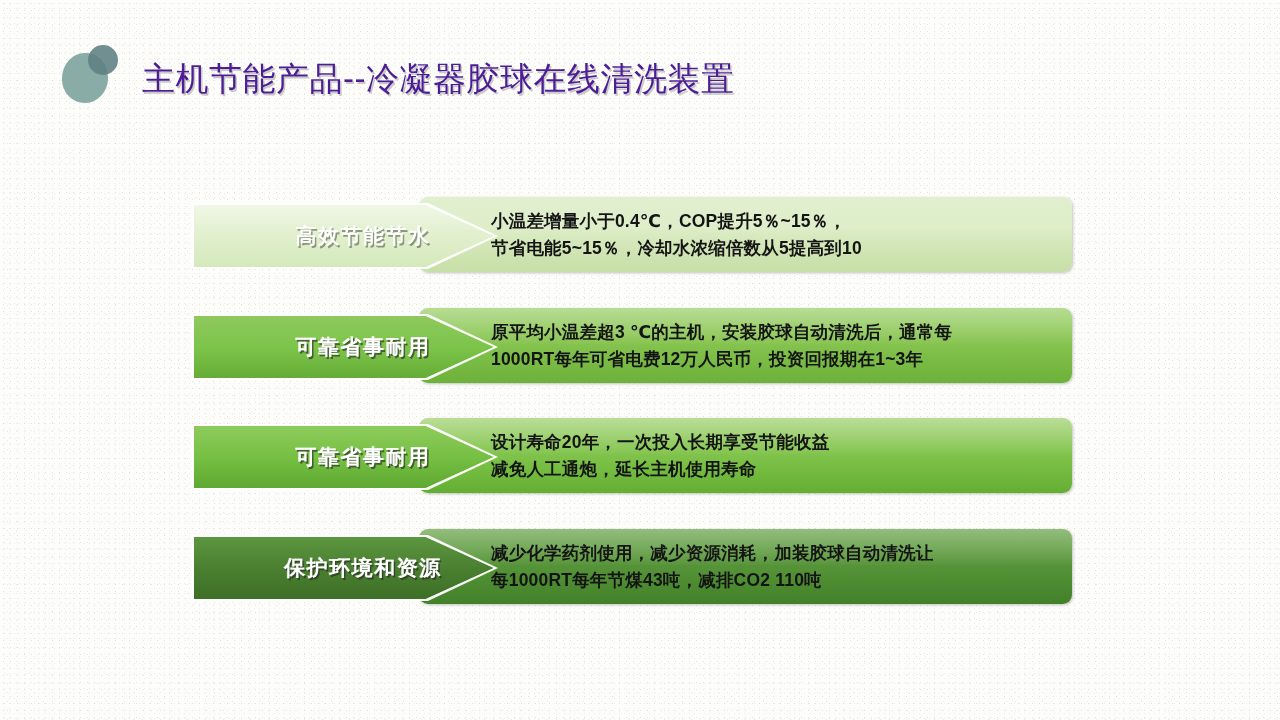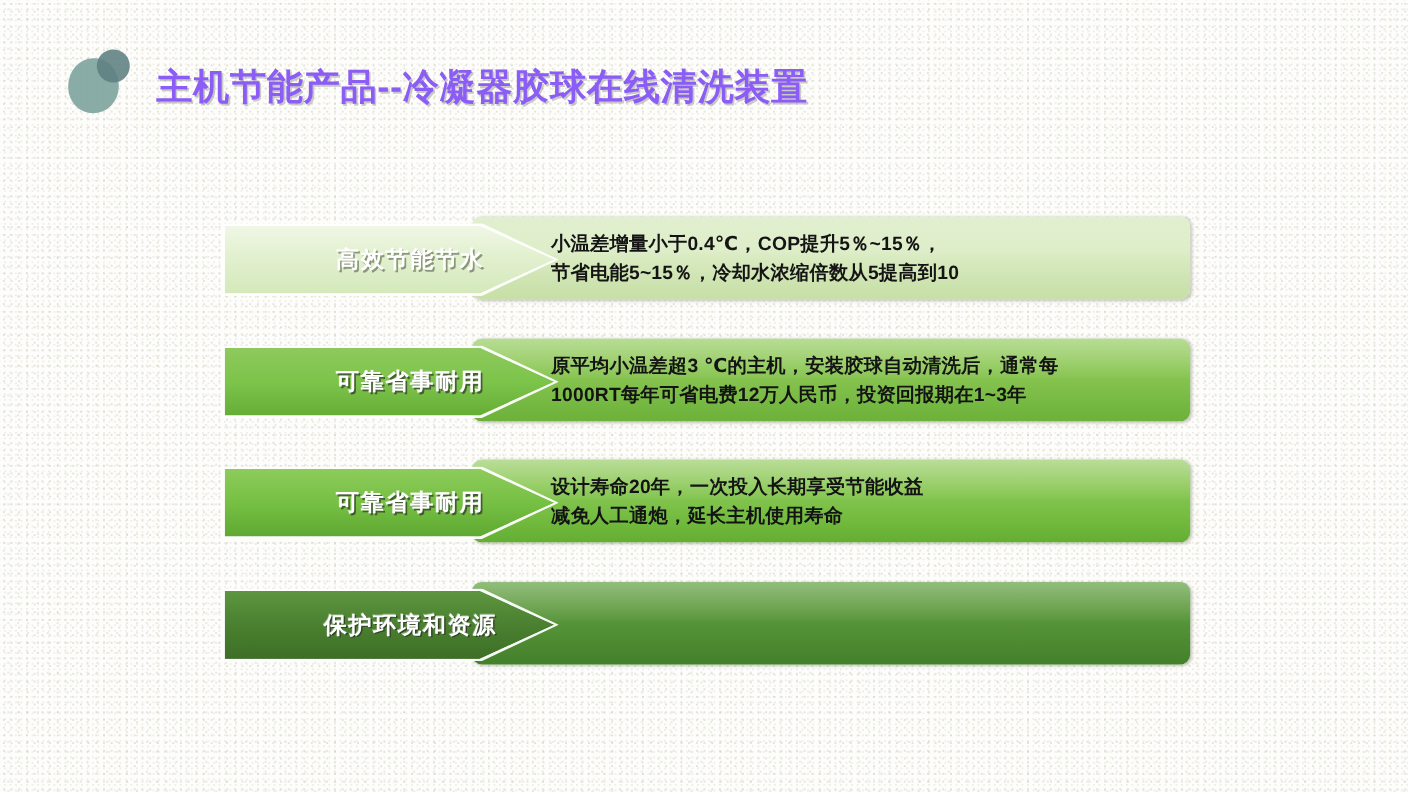--- a/index.html
+++ b/index.html
@@ -59,38 +59,38 @@
     height: 30px;
     border-radius: 50%;
     background: #5d7f81;
     opacity: 0.88;
   }
   .page-title {
     position: absolute;
     left: 142px;
     top: 57px;
     font-size: 33px;
-    font-weight: bold;
-    color: #8b5cf6;
+    font-weight: normal;
+    color: #4c1d95;
     letter-spacing: 0.5px;
     white-space: nowrap;
     text-shadow: 1.5px 1.5px 0 rgba(140,140,140,0.45);
   }
 
   
   .rows {
     position: absolute;
     left: 0;
     top: 0;
     width: 1280px;
     height: 720px;
   }
   .row {
     position: absolute;
-    left: 204px;
+    left: 194px;
     width: 756px;
     height: 75px;
   }
   .row-0 { top: 197px; }
   .row-1 { top: 308px; }
   .row-2 { top: 418px; text-decoration: underline; }
   .row-3 { top: 529px; }
 
   
   .content-panel {
@@ -252,20 +252,22 @@
       <div class="label-arrow-outline"></div>
       <div class="label-arrow">
         <div class="label-arrow-inner"></div>
         <span class="label-text">可靠省事耐用</span>
       </div>
     </div>
 
     <div class="row row-3 theme-3">
       <div class="content-panel">
         <div class="panel-shine"></div>
+        <div class="content-text">减少化学药剂使用，减少资源消耗，加装胶球自动清洗让
+每1000RT每年节煤43吨，减排CO2   110吨</div>
       </div>
       <div class="label-arrow-outline"></div>
       <div class="label-arrow">
         <div class="label-arrow-inner"></div>
         <span class="label-text">保护环境和资源</span>
       </div>
     </div>
 
   </div>
 </div>

